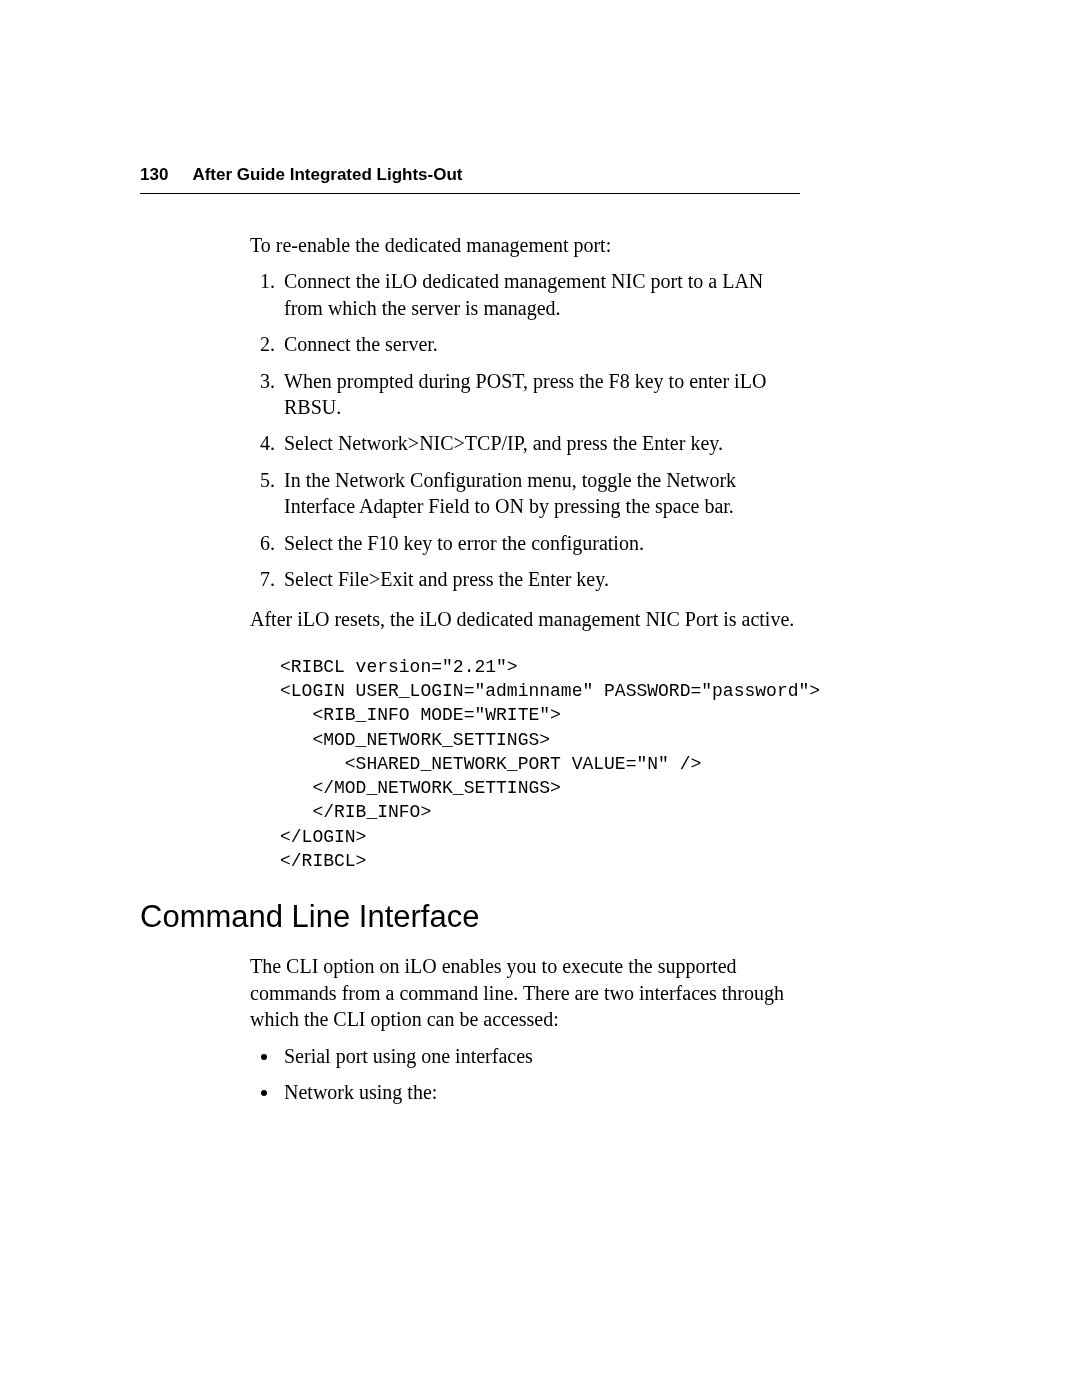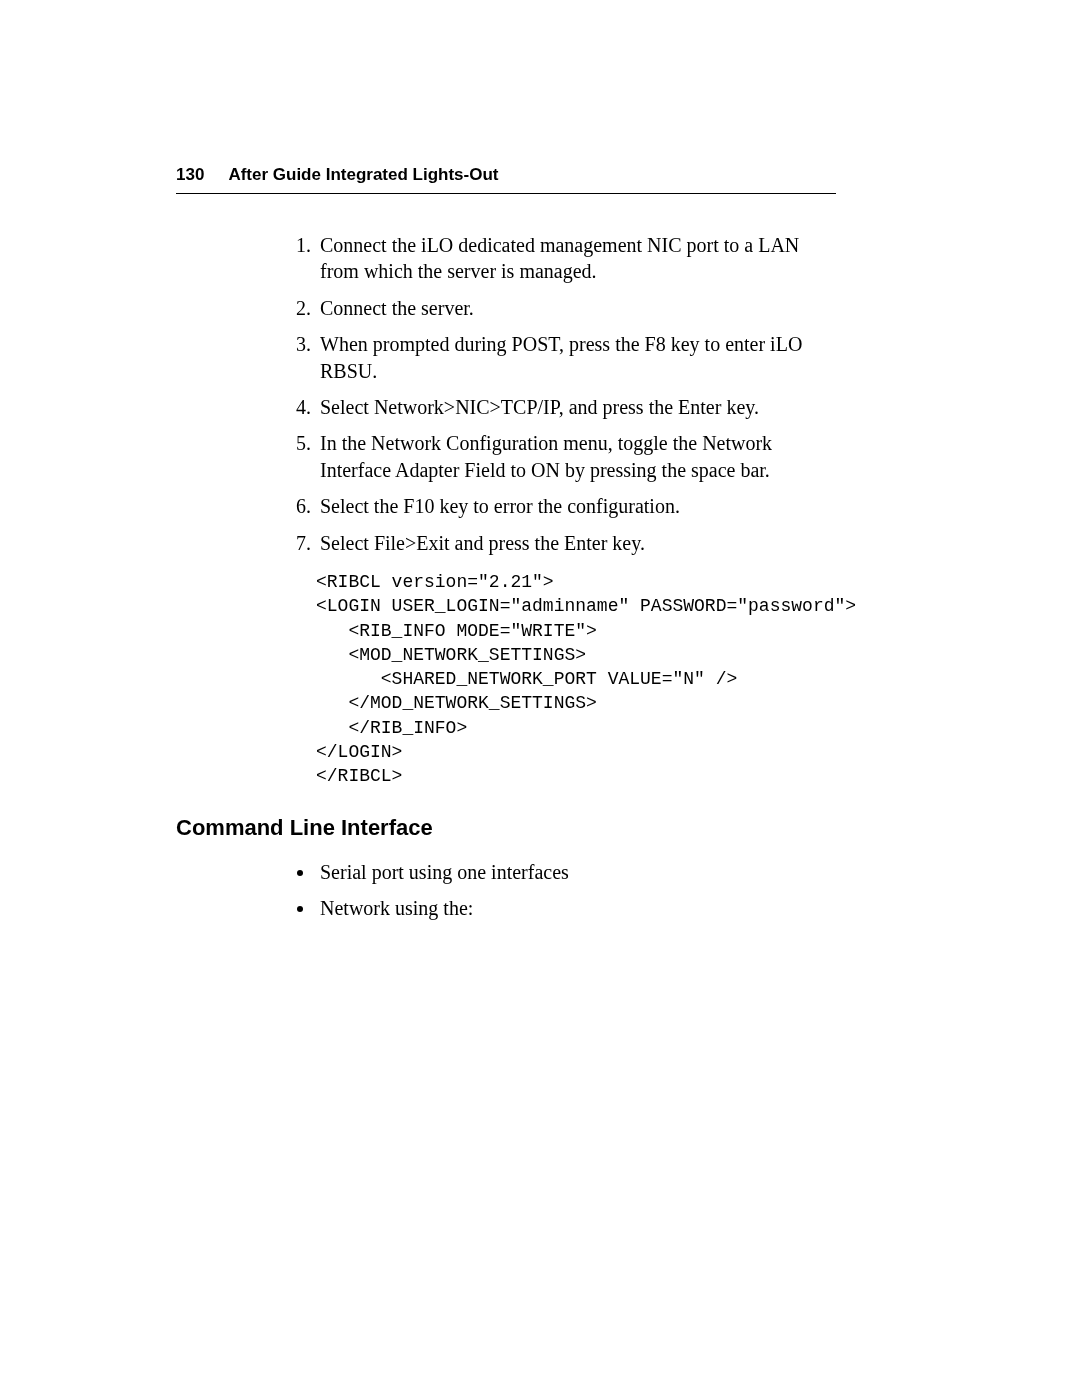--- a/index.html
+++ b/index.html
@@ -10,21 +10,20 @@
     height: 1397px;
     font-family: "Times New Roman", Times, serif;
     color: #000;
   }
   .page {
     position: relative;
     width: 940px;
     height: 1397px;
     box-sizing: border-box;
     padding: 165px 140px 0 140px;
-    margin-left: 36px;
   }
   .header-line {
     display: flex;
     align-items: baseline;
     font-family: Arial, Helvetica, sans-serif;
     font-weight: bold;
     font-size: 17px;
     border-bottom: 1.5px solid #000;
     padding-bottom: 8px;
     margin-bottom: 38px;
@@ -48,22 +47,22 @@
   .para2 { margin-bottom: 6px; }
   pre.code {
     font-family: "Courier New", Courier, monospace;
     font-size: 18px;
     line-height: 1.35;
     margin: 6px 0 26px 30px;
     white-space: pre;
   }
   h2.section-heading {
     font-family: Arial, Helvetica, sans-serif;
-    font-weight: bold;
-    font-size: 22px;
+    font-weight: normal;
+    font-size: 31px;
     margin: 22px 0 18px 0;
   }
   ul.bullets {
     list-style-type: disc;
     margin: 8px 0 0 0;
     padding-left: 30px;
   }
   ul.bullets li {
     margin-bottom: 10px;
     padding-left: 4px;
@@ -74,55 +73,58 @@
 <body>
 
 <div class="page">
 
   <div class="header-line">
     <span class="page-number">130</span>
     <span>After Guide Integrated Lights-Out</span>
   </div>
 
   <div class="body-indent">
+    <p class="para">To re-enable the dedicated management port:</p>
 
     <ol class="steps">
       <li>Connect the iLO dedicated management NIC port to a LAN from which the server is managed.</li>
       <li>Connect the server.</li>
       <li>
         <span>When prompted during POST, press the </span><span class="bold">F8</span><span> key to enter iLO RBSU.</span>
       </li>
       <li>
         <span>Select </span><span class="bold">Network&gt;NIC&gt;TCP/IP,</span><span> and press the </span><span class="bold">Enter</span><span> key.</span>
       </li>
       <li>In the Network Configuration menu, toggle the Network Interface Adapter Field to ON by pressing the space bar.</li>
       <li>
         <span>Select the </span><span class="bold">F10</span><span> key to error the configuration.</span>
       </li>
       <li>
         <span>Select </span><span class="bold">File&gt;Exit</span><span> and press the </span><span class="bold">Enter</span><span> key.</span>
       </li>
     </ol>
 
+    <p class="para after-list">After iLO resets,  the iLO dedicated  management NIC Port is active.</p>
 
 
     <pre class="code">&lt;RIBCL version="2.21"&gt;
 &lt;LOGIN USER_LOGIN="adminname" PASSWORD="password"&gt;
    &lt;RIB_INFO MODE="WRITE"&gt;
    &lt;MOD_NETWORK_SETTINGS&gt;
       &lt;SHARED_NETWORK_PORT VALUE="N" /&gt;
    &lt;/MOD_NETWORK_SETTINGS&gt;
    &lt;/RIB_INFO&gt;
 &lt;/LOGIN&gt;
 &lt;/RIBCL&gt;</pre>
   </div>
 
   <h2 class="section-heading">Command Line Interface</h2>
 
   <div class="body-indent">
+    <p class="para">The CLI option on iLO enables you to execute the supported commands from a command line. There are two interfaces through which the CLI option can be accessed:</p>
 
     <ul class="bullets">
       <li>Serial port using one interfaces</li>
       <li>Network using the:</li>
     </ul>
   </div>
 
 </div>
 
 </body></html>

